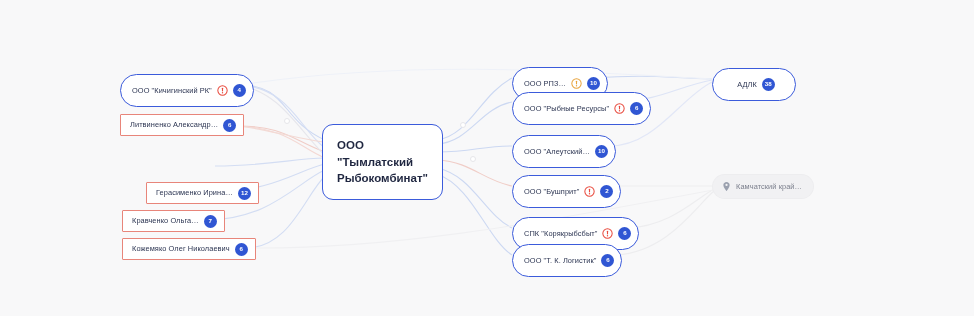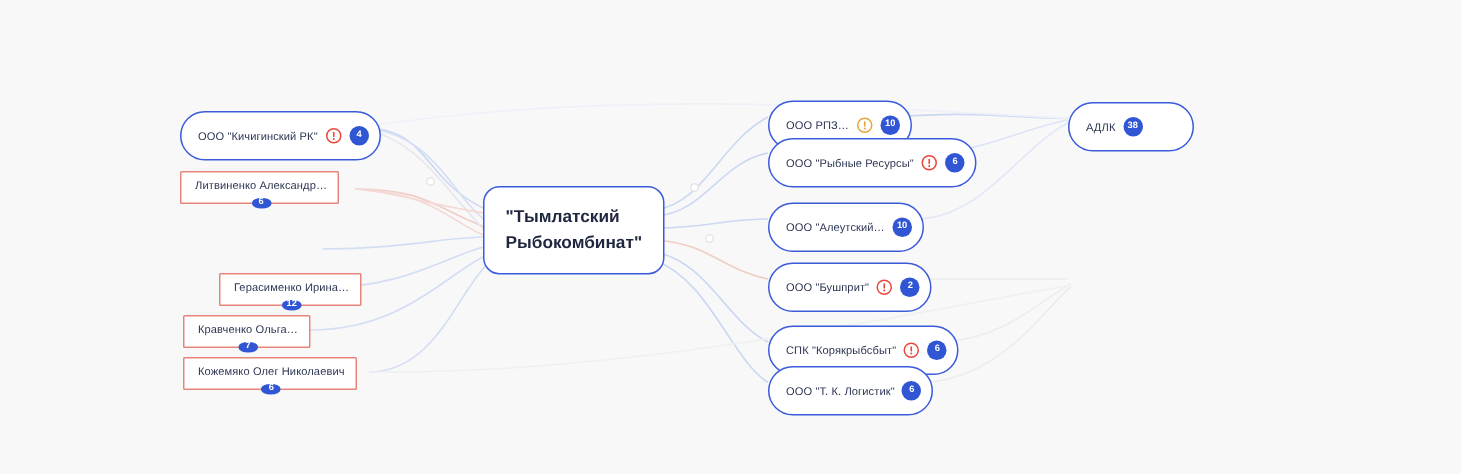--- a/index.html
+++ b/index.html
@@ -36,21 +36,20 @@
     border-radius: 20px;
     padding: 5px 7px 5px 11px;
     height: 33px;
   }
   
   .node.person {
     border: 1.3px solid #e8857a;
     border-radius: 1px;
     padding: 5px 7px 5px 9px;
     height: 22px;
-    flex-direction: column;
   }
   
   .node.geo {
     border: none;
     border-radius: 13px;
     padding: 5px 11px 5px 9px;
     height: 23px;
     background: #f1f1f3;
     box-shadow: 0 0 0 1px #ededef;
   }
@@ -180,20 +179,21 @@
     <span class="node-label">Кравченко Ольга…</span>
     <span class="badge">7</span>
   </div>
 
   <div class="node person" style="left:122px; top:238px;">
     <span class="node-label">Кожемяко Олег Николаевич</span>
     <span class="badge">6</span>
   </div>
 
   <div id="center-node" style="left:322px; top:124px;">
+    <div class="ctext">ООО</div>
     <div class="ctext">"Тымлатский</div>
     <div class="ctext">Рыбокомбинат"</div>
   </div>
 
   <div class="node org" style="left:512px; top:67px;">
     <span class="node-label">ООО РПЗ…</span>
     <span class="warn-icon">
       <svg viewBox="0 0 12 12" width="11" height="11">
           <circle cx="6" cy="6" r="5.1" fill="none" stroke="#e8a33c" stroke-width="1.1"></circle>
           <rect x="5.4" y="3" width="1.2" height="4" rx=".6" fill="#e8a33c"></rect>
@@ -242,19 +242,28 @@
         </svg>
     </span>
     <span class="badge">6</span>
   </div>
 
   <div class="node org" style="left:512px; top:244px;">
     <span class="node-label">ООО "Т. К. Логистик"</span>
     <span class="badge">6</span>
   </div>
 
-  <div class="node org" style="left:712px; top:68px; min-width:84px; justify-content:flex-start;">
+  <div class="node org" style="left:712px; top:68px; min-width:84px; justify-content:center;">
     <span class="node-label">АДЛК</span>
     <span class="badge">38</span>
   </div>
 
+  <div class="node geo" style="left:713px; top:175px;">
+    <span class="pin-icon">
+      <svg viewBox="0 0 10 12" width="9" height="11">
+          <path d="M5 .9c-2 0-3.5 1.5-3.5 3.4C1.5 7 5 11.1 5 11.1S8.5 7 8.5 4.3C8.5 2.4 7 .9 5 .9z" fill="#9aa0ae"></path>
+          <circle cx="5" cy="4.3" r="1.25" fill="#f1f1f3"></circle>
+        </svg>
+    </span>
+    <span class="node-label">Камчатский край…</span>
+  </div>
 
 </div>
 
 </body></html>

